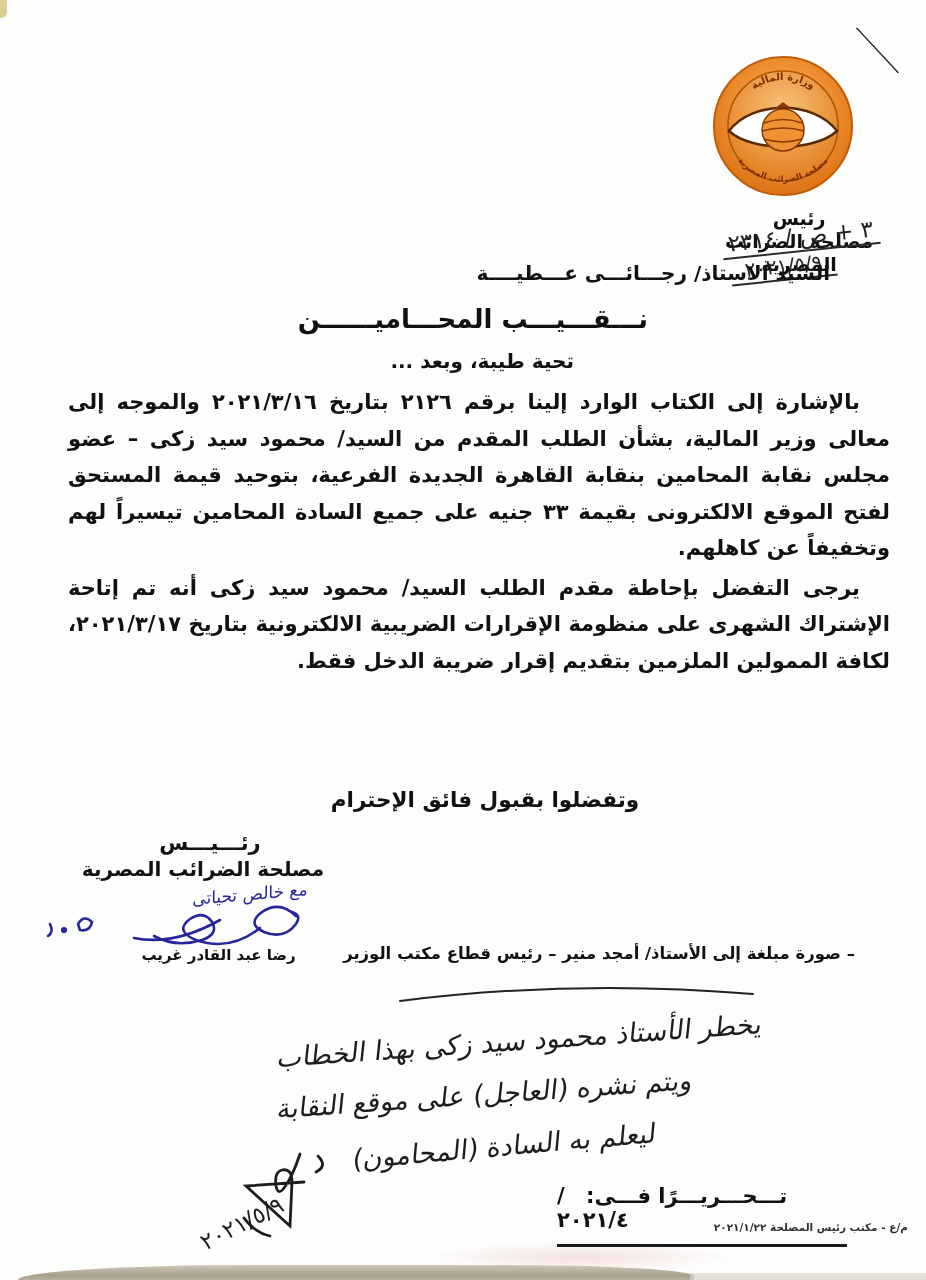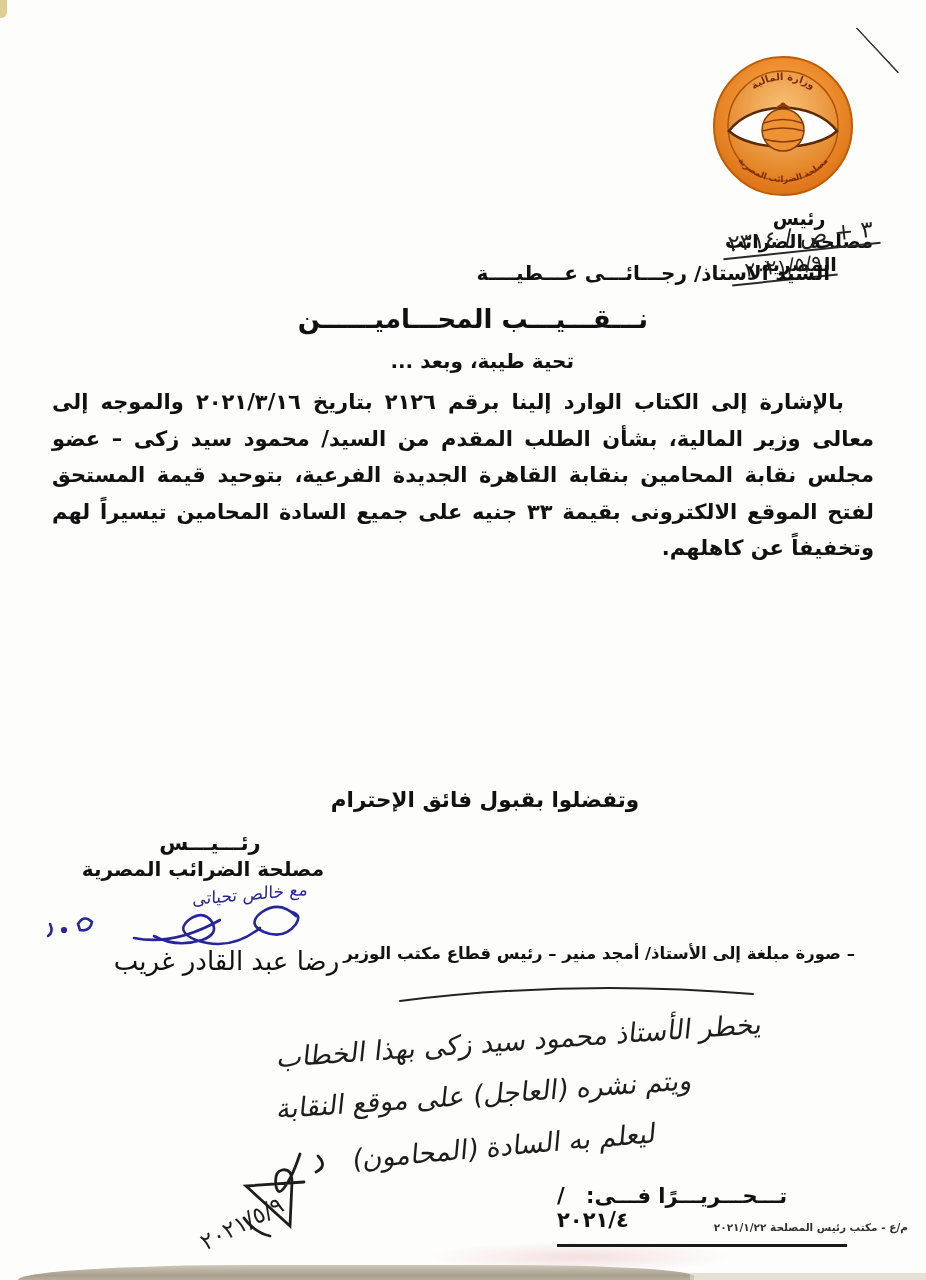--- a/index.html
+++ b/index.html
@@ -29,32 +29,32 @@
     color:#222;}
   .ref-note .l1{font-size:23px;border-bottom:2.5px solid #2a2a2a;padding:0 6px 1px 6px;display:inline-block;}
   .ref-note .l2{font-size:20px;border-bottom:2.5px solid #2a2a2a;display:inline-block;padding:0 14px 1px 14px;margin-right:40px;}
 
   
   .rcpt1{top:261px;right:96px;font-size:20px;font-weight:bold;}
   .rcpt2{top:304px;right:278px;font-size:26px;font-weight:bold;}
   .rcpt3{top:349px;right:352px;font-size:20px;font-weight:bold;}
 
   
-  .body-text{left:52px;top:384px;width:822px;direction:rtl;}
+  .body-text{left:68px;top:384px;width:822px;direction:rtl;}
   .para{font-size:21px;font-weight:bold;line-height:36.5px;text-align:justify;
     text-indent:30px;margin:0 0 3px 0;}
   .closing{top:787px;left:318px;width:334px;text-align:center;font-size:21.5px;font-weight:bold;}
 
   
   .sig-t1{top:831px;left:75px;width:270px;text-align:center;font-size:21px;font-weight:bold;}
   .sig-t2{top:857px;left:68px;width:270px;text-align:center;font-size:20px;font-weight:bold;}
   .sig-hand-text{top:884px;left:150px;width:200px;text-align:center;font-size:17px;
     color:#26269a;transform:rotate(-5deg) skewX(-6deg);}
   .sig-svg{left:38px;top:890px;width:300px;height:66px;}
-  .sig-name{top:946px;left:104px;width:245px;text-align:center;font-size:26px;font-weight:normal;}
+  .sig-name{top:946px;left:96px;width:245px;text-align:center;font-size:15px;font-weight:bold;}
 
   .cc-line{top:944px;right:71px;font-size:16.5px;font-weight:bold;}
 
   
   .hand{color:#1d1d1d;transform-origin:right top;letter-spacing:1px;}
   .swoosh{left:395px;top:985px;width:365px;height:20px;}
   .hw1{top:1008px;right:162px;font-size:27px;transform:rotate(-4deg) skewX(-10deg);}
   .hw2{top:1064px;right:232px;font-size:27px;transform:rotate(-4deg) skewX(-10deg);}
   .hw3{top:1117px;right:268px;font-size:27px;transform:rotate(-5deg) skewX(-10deg);}
   .hand-sig{left:222px;top:1148px;width:130px;height:105px;}
@@ -114,20 +114,21 @@
   <div><span class="l1">٣ + ص / ٢٣١٤</span></div>
   <div><span class="l2">٢٠٢١/٥/٩</span></div>
 </div>
 
 <div class="abs rcpt1 rtl">السيد الاستاذ/ رجـــائـــى عـــطيــــة</div>
 <div class="abs rcpt2 rtl">نـــقـــيـــب المحـــاميــــــن</div>
 <div class="abs rcpt3 rtl">تحية طيبة، وبعد ...</div>
 
 <div class="abs body-text">
   <p class="para">بالإشارة إلى الكتاب الوارد إلينا برقم ٢١٢٦ بتاريخ ٢٠٢١/٣/١٦ والموجه إلى معالى وزير المالية، بشأن الطلب المقدم من السيد/ محمود سيد زكى – عضو مجلس نقابة المحامين بنقابة القاهرة الجديدة الفرعية، بتوحيد قيمة المستحق لفتح الموقع الالكترونى بقيمة ٣٣ جنيه على جميع السادة المحامين تيسيراً لهم وتخفيفاً عن كاهلهم.</p>
+  <p class="para">يرجى التفضل بإحاطة مقدم الطلب السيد/ محمود سيد زكى أنه تم إتاحة الإشتراك الشهرى على منظومة الإقرارات الضريبية الالكترونية بتاريخ ٢٠٢١/٣/١٧، لكافة الممولين الملزمين بتقديم إقرار ضريبة الدخل فقط.</p>
 </div>
 <div class="abs closing rtl">وتفضلوا بقبول فائق الإحترام</div>
 
 <div class="abs sig-t1 rtl">رئـــيـــس</div>
 <div class="abs sig-t2 rtl">مصلحة الضرائب المصرية</div>
 <div class="abs sig-hand-text rtl">مع خالص تحياتى</div>
 <svg class="abs sig-svg" viewBox="0 0 300 66">
   <g fill="none" stroke="#26269a" stroke-width="2.6" stroke-linecap="round">
     <path d="M258,26 q-16,-16 -34,-4 q-16,12 2,20 q20,8 32,-8 q6,-9 -4,-12"></path>
     <path d="M222,38 q-30,24 -64,12 q-22,-9 -6,-21 q14,-9 22,3 q7,12 -10,18 q-26,8 -48,-4"></path>

